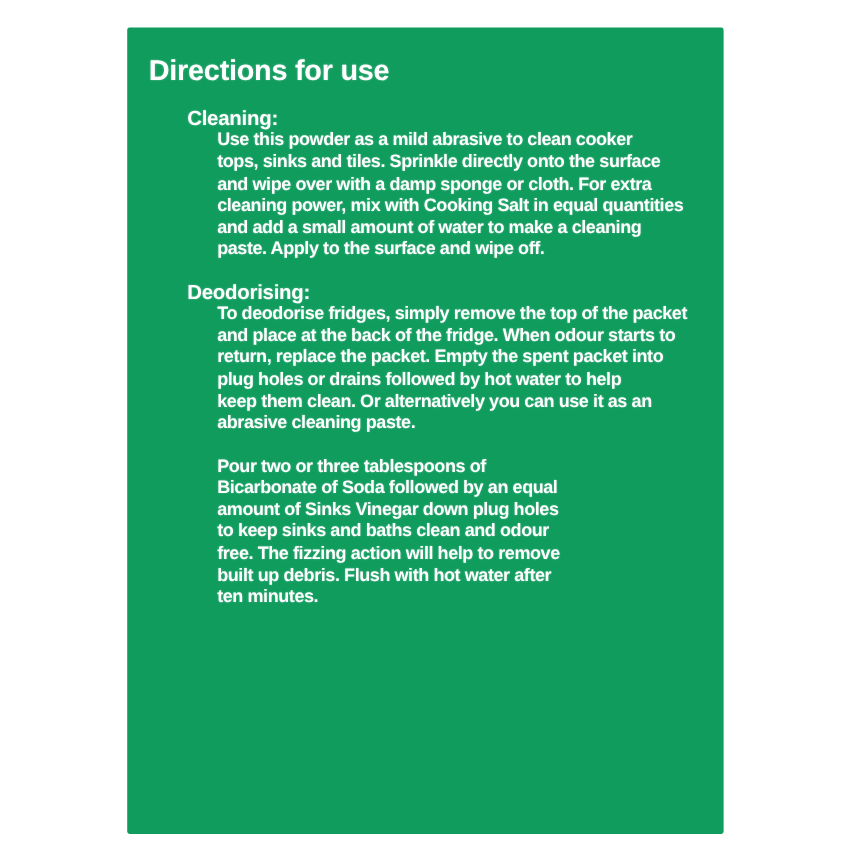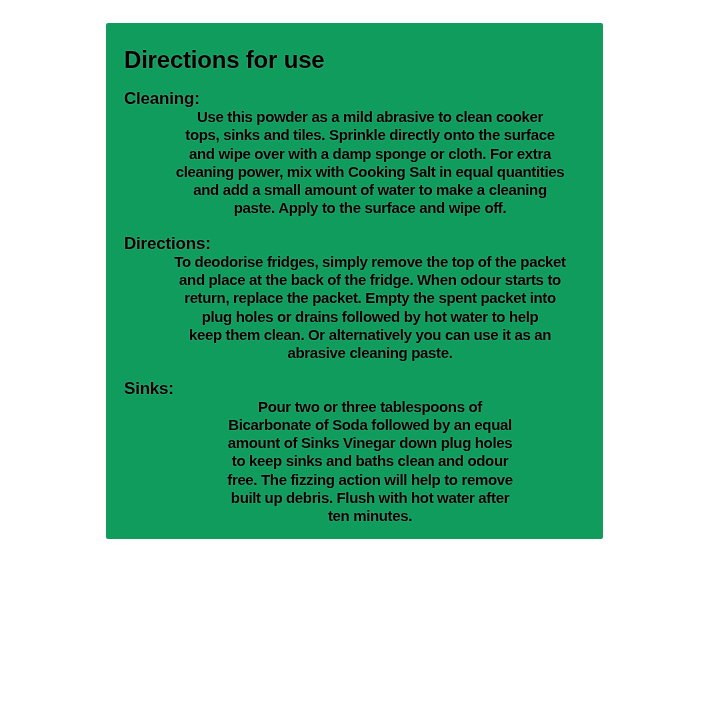--- a/index.html
+++ b/index.html
@@ -12,55 +12,55 @@
     background: #ffffff;
     font-family: "Liberation Sans", sans-serif;
     position: relative;
     overflow: hidden;
   }
   .panel {
     position: absolute;
     left: 106px;
     top: 23px;
     width: 497px;
-    height: 516px;
+    height: 672px;
     background: #0f9c5d;
-    color: #000000;
+    color: #ffffff;
     box-sizing: border-box;
     padding: 24px 12px 0 18px;
     overflow: hidden;
     border-radius: 2px;
   }
   .title {
     margin: 0;
     font-size: 24px;
     line-height: 26px;
     font-weight: bold;
     letter-spacing: -0.2px;
     text-shadow: 0 0 2px rgba(255,255,255,0.35);
   }
   .section {
     margin-top: 17px;
+    margin-left: 32px;
   }
   .section-heading {
     font-size: 17px;
     line-height: 18px;
     font-weight: bold;
     letter-spacing: -0.2px;
     text-shadow: 0 0 2px rgba(255,255,255,0.35);
   }
   .para {
     margin: 0 0 0 25px;
     font-size: 15px;
     line-height: 18.3px;
     font-weight: bold;
     letter-spacing: -0.35px;
     white-space: pre;
     text-shadow: 0 0 2px rgba(255,255,255,0.3);
-    text-align: center;
   }
   .para + .para {
     margin-top: 14px;
   }
 </style>
 </head>
 <body>
 
 <div class="panel">
 
@@ -70,31 +70,30 @@
     <div class="section-heading">Cleaning:</div>
     <div class="para">Use this powder as a mild abrasive to clean cooker
 tops, sinks and tiles. Sprinkle directly onto the surface
 and wipe over with a damp sponge or cloth. For extra
 cleaning power, mix with Cooking Salt in equal quantities
 and add a small amount of water to make a cleaning
 paste. Apply to the surface and wipe off.</div>
   </div>
 
   <div class="section">
-    <div class="section-heading">Directions:</div>
+    <div class="section-heading">Deodorising:</div>
     <div class="para">To deodorise fridges, simply remove the top of the packet
 and place at the back of the fridge. When odour starts to
 return, replace the packet. Empty the spent packet into
 plug holes or drains followed by hot water to help
 keep them clean. Or alternatively you can use it as an
 abrasive cleaning paste.</div>
   </div>
 
   <div class="section">
-    <div class="section-heading">Sinks:</div>
     <div class="para">Pour two or three tablespoons of
 Bicarbonate of Soda followed by an equal
 amount of Sinks Vinegar down plug holes
 to keep sinks and baths clean and odour
 free. The fizzing action will help to remove
 built up debris. Flush with hot water after
 ten minutes.</div>
   </div>
 
 </div>

